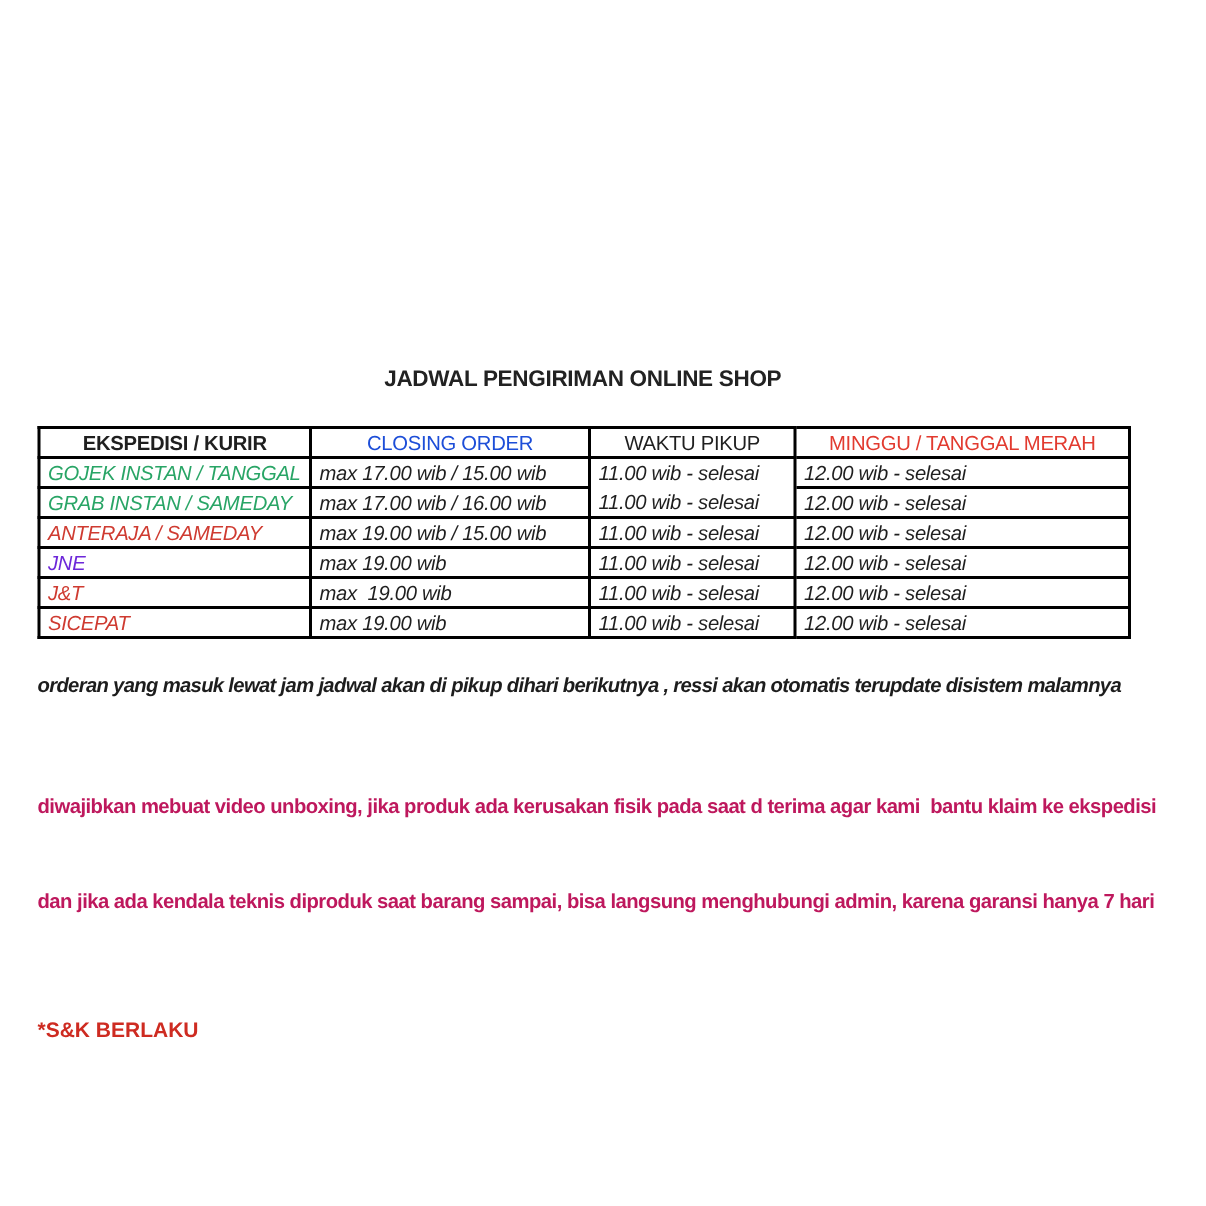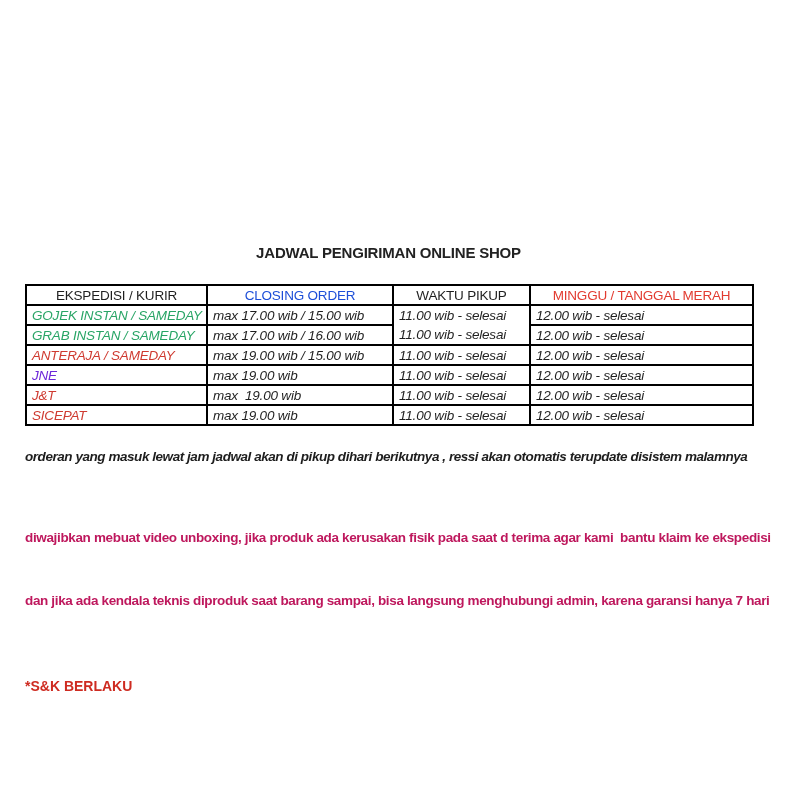--- a/index.html
+++ b/index.html
@@ -89,29 +89,29 @@
 
   <table class="schedule">
     <colgroup>
       <col class="c1">
         <col class="c2">
         <col class="c3">
         <col class="c4">
     </colgroup>
     <thead>
       <tr>
-        <th style="color: rgb(31, 31, 31);">EKSPEDISI / KURIR</th>
+        <th style="color: rgb(31, 31, 31); font-weight: bold;">EKSPEDISI / KURIR</th>
         <th style="color: #1d4ed8;">CLOSING ORDER</th>
         <th style="color: rgb(31, 31, 31);">WAKTU PIKUP</th>
         <th style="color: rgb(226, 59, 48);">MINGGU / TANGGAL MERAH</th>
       </tr>
     </thead>
     <tbody>
       <tr>
-        <td style="color: rgb(41, 165, 102);">GOJEK INSTAN / SAMEDAY</td>
+        <td style="color: rgb(41, 165, 102);">GOJEK INSTAN / TANGGAL</td>
         <td>max 17.00 wib / 15.00 wib</td>
         <td class="merge-bottom">11.00 wib - selesai</td>
         <td>12.00 wib - selesai</td>
       </tr>
       <tr>
         <td style="color: rgb(41, 165, 102); margin-top: 48px;">GRAB INSTAN / SAMEDAY</td>
         <td>max 17.00 wib / 16.00 wib</td>
         <td class="merge-top">11.00 wib - selesai</td>
         <td>12.00 wib - selesai</td>
       </tr>

